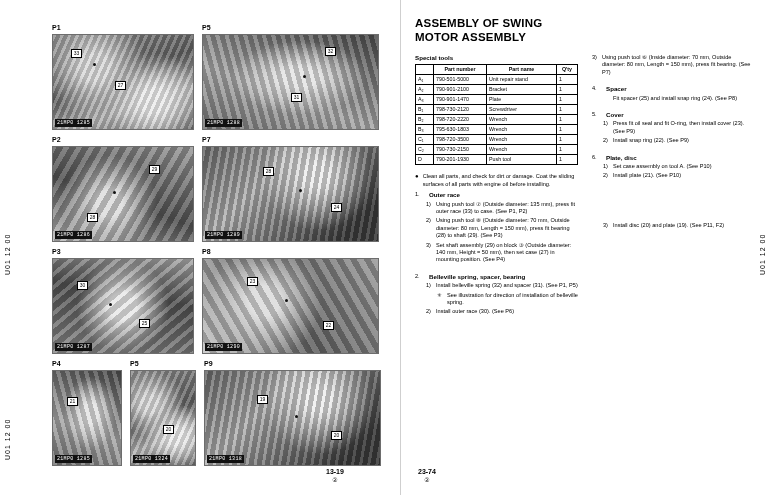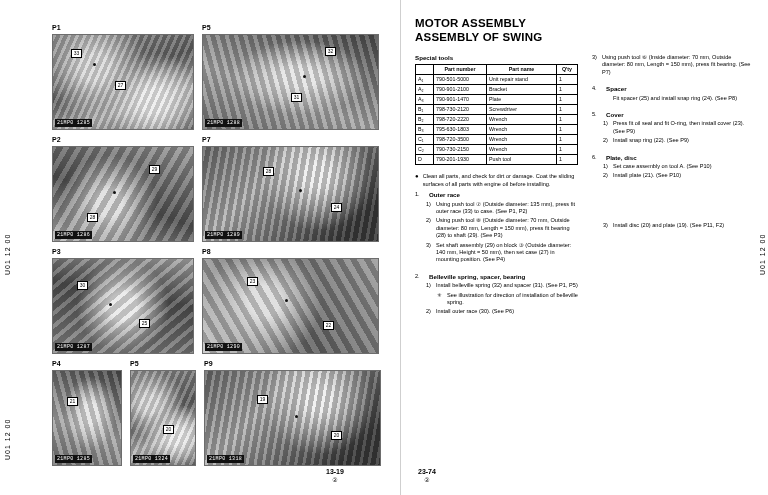--- a/index.html
+++ b/index.html
@@ -223,22 +223,22 @@
       <div class="no">13-19</div>
       <div class="circ">②</div>
     </div>
   </div>
 
   <div class="right-page">
     <div class="spine" style="top:275px;left:358px;">U01 12 00</div>
 
     <div class="rp-inner">
       <div class="title">
+        <div>ASSEMBLY OF SWING</div>
         <div>MOTOR ASSEMBLY</div>
-        <div>ASSEMBLY OF SWING</div>
       </div>
 
       <div class="cols">
 
         <div class="col">
           <div class="sub">Special tools</div>
 
           <table class="tools">
             <thead>
               <tr>

